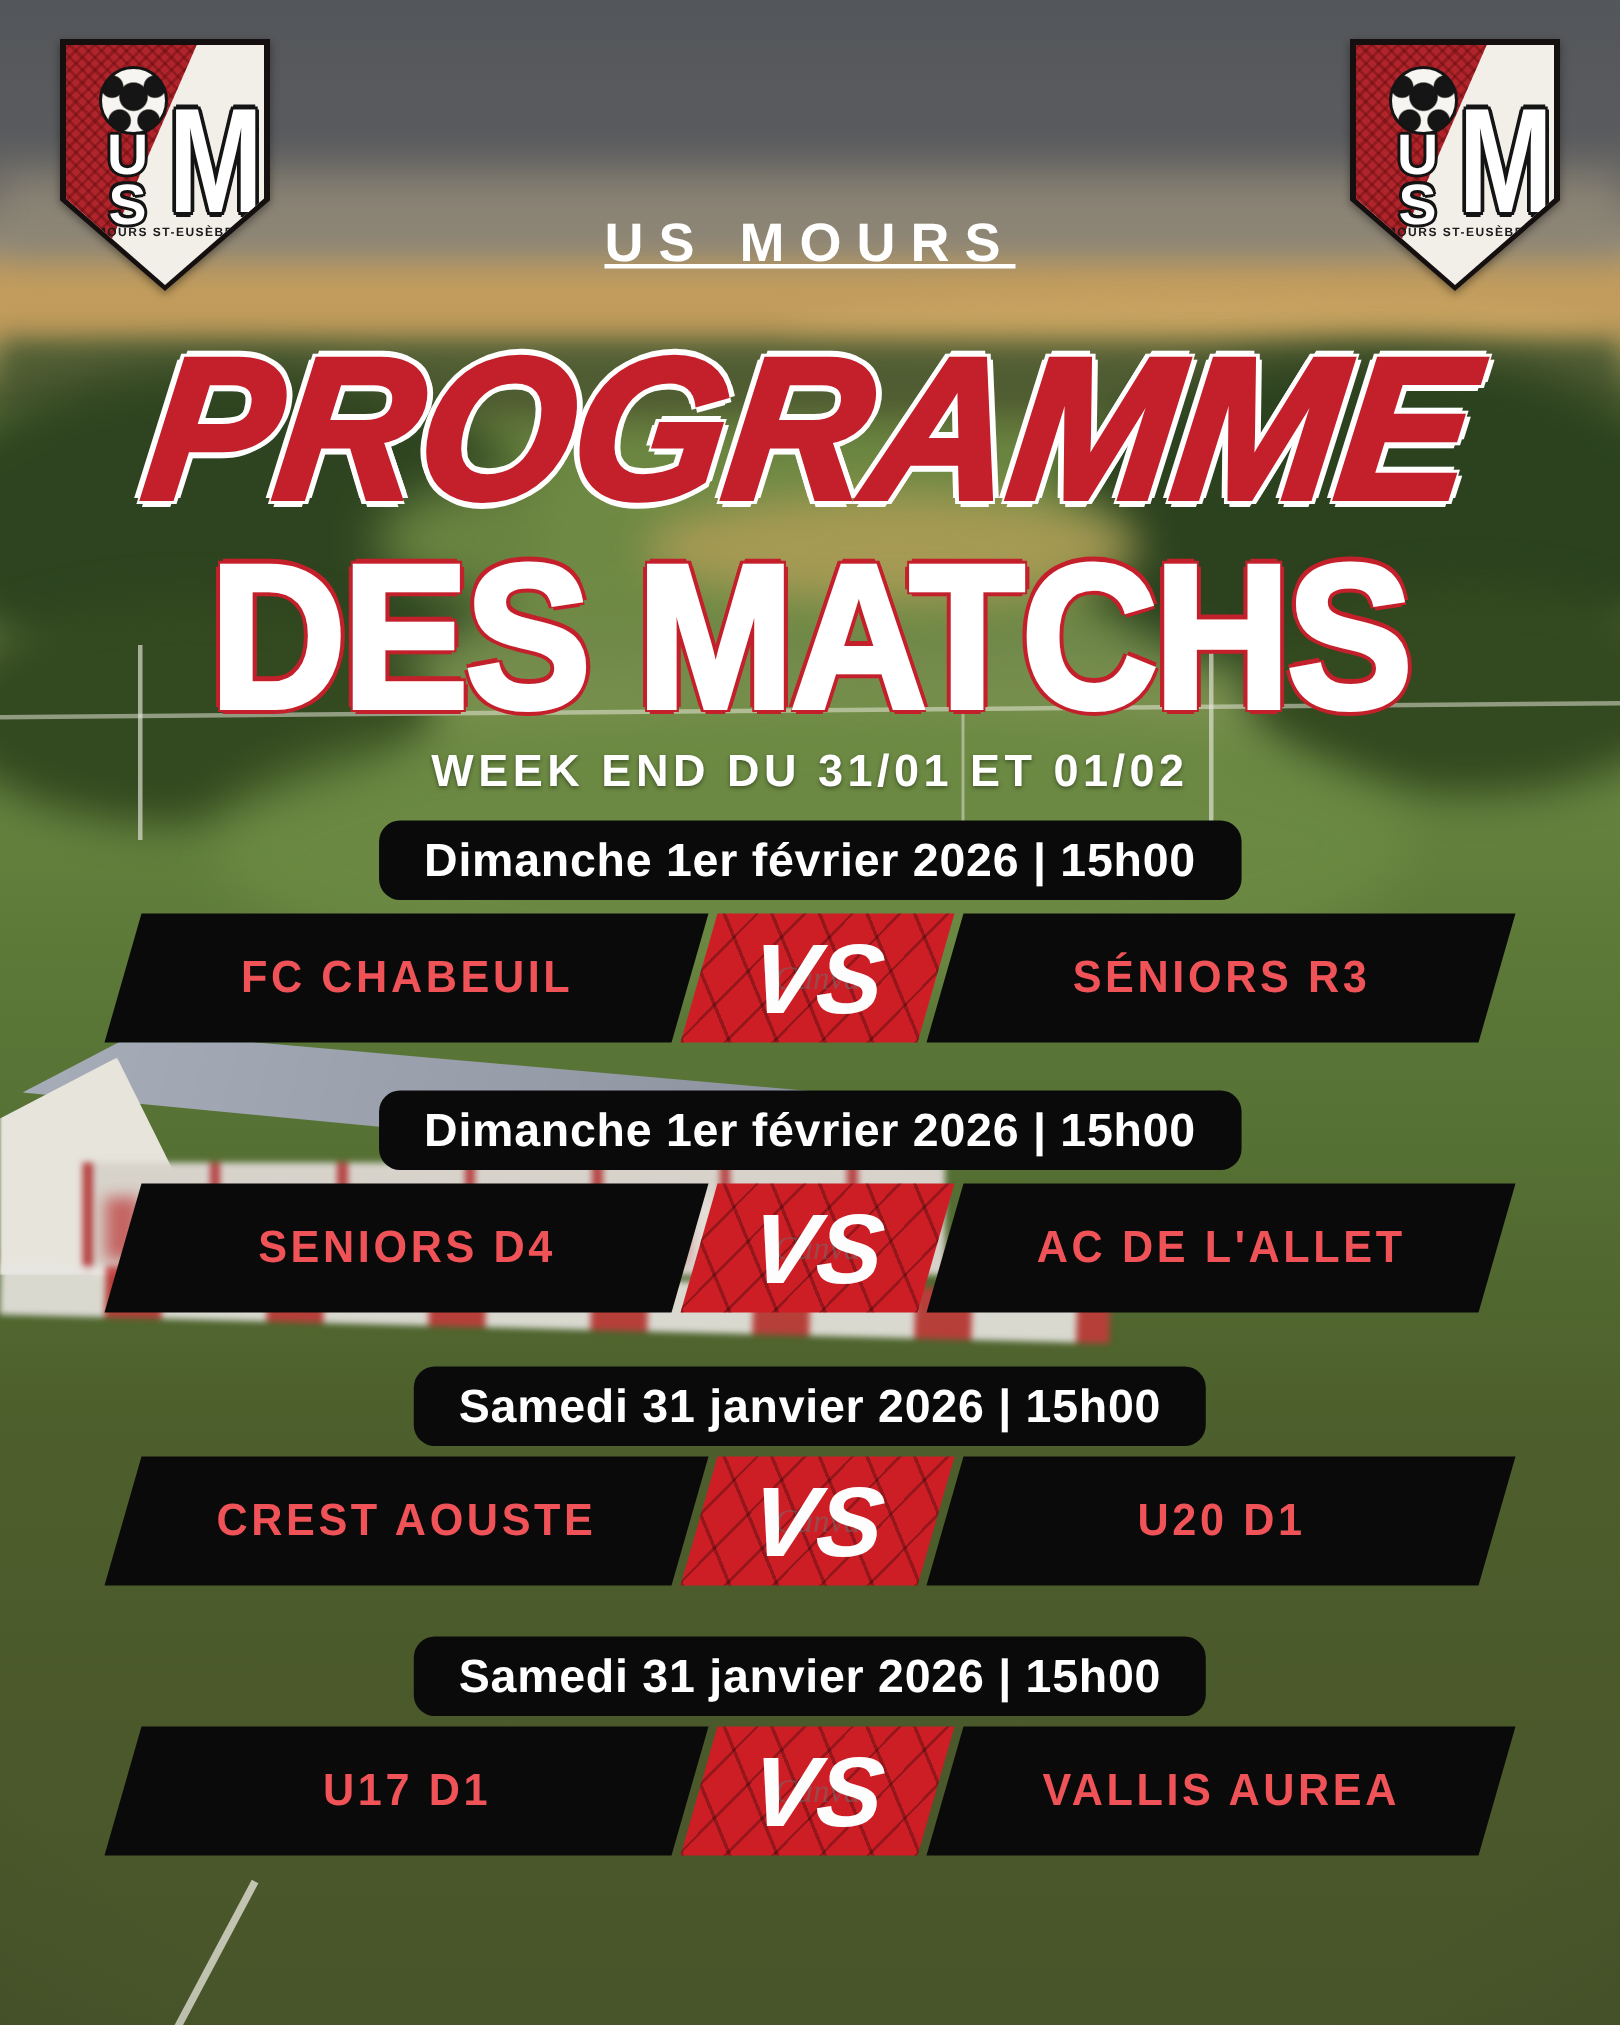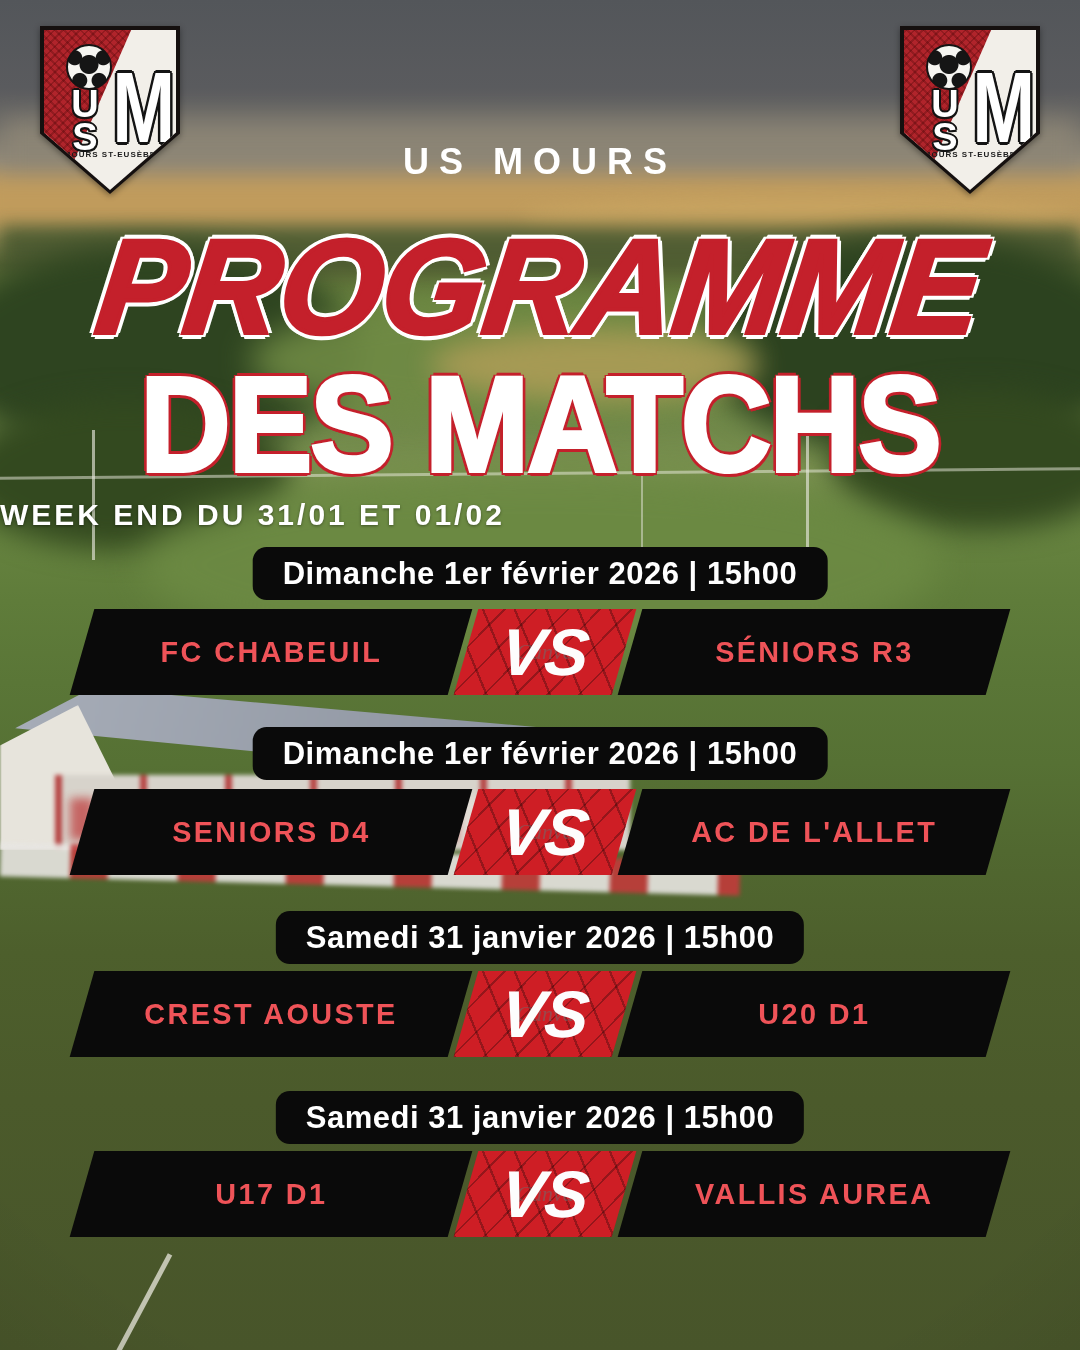--- a/index.html
+++ b/index.html
@@ -80,34 +80,34 @@
   .usm-m { position:absolute; left:62px; top:28px; width:70px; text-align:center;
            font-size:92px; line-height:1; font-weight:bold; color:#fff;
            transform:scaleX(.82) scaleY(1.08); transform-origin:center top;
            text-shadow:3px 0 #141414,-3px 0 #141414,0 3px #141414,0 -3px #141414,
                        2px 2px #141414,-2px 2px #141414,2px -2px #141414,-2px -2px #141414; }
   .badge-name { position:absolute; left:0; top:120px; width:100%; text-align:center;
                 font-size:8px; font-weight:bold; letter-spacing:1px; color:#1b1b1b; }
 
   
   .club-header { position:absolute; top:141px; left:0; width:100%; text-align:center;
-                 color:#fff; font-size:36px; font-weight:bold; letter-spacing:10px; }
+                 color:#fff; font-size:36px; font-weight:bold; letter-spacing:10px;text-decoration:underline; }
   .title-1 { position:absolute; top:220px; left:0; width:100%; text-align:center;
              font-size:134px; line-height:1; font-weight:bold; font-style:italic;
              color:#c4202b; -webkit-text-stroke:4px #c4202b;
              transform:skewX(-7deg) scaleX(.98);
              text-shadow:6px 0 #fff,-6px 0 #fff,0 6px #fff,0 -6px #fff,
                          4px 4px #fff,-4px 4px #fff,4px -4px #fff,-4px -4px #fff; }
   .title-2 { position:absolute; top:356px; left:0; width:100%; text-align:center;
              font-size:136px; line-height:1; font-weight:bold;
              color:#fff; -webkit-text-stroke:4px #fff;
              transform:scaleX(.92); letter-spacing:-2px;
              text-shadow:5px 0 #c4202b,-5px 0 #c4202b,0 5px #c4202b,0 -5px #c4202b,
                          3.5px 3.5px #c4202b,-3.5px 3.5px #c4202b,3.5px -3.5px #c4202b,-3.5px -3.5px #c4202b; }
-  .weekend { position:absolute; top:498px; left:0; width:100%; text-align:left;
+  .weekend { position:absolute; top:498px; left:0; width:100%; text-align:center;
              color:#fff; font-size:30px; font-weight:bold; letter-spacing:3px;
              text-shadow:0 1px 3px rgba(0,0,0,.4); }
 
   
   .date-pill { position:absolute; left:50%; transform:translateX(-50%);
                height:53px; padding:0 30px; background:#0a0a0a; border-radius:14px;
                display:flex; align-items:center; justify-content:center;
                color:#fff; font-size:31px; font-weight:600; letter-spacing:.5px; white-space:nowrap; }
   .row { position:absolute; left:82px; width:916px; height:86px; }
   .bar { position:absolute; top:0; height:100%; background:#0a0a0a;

